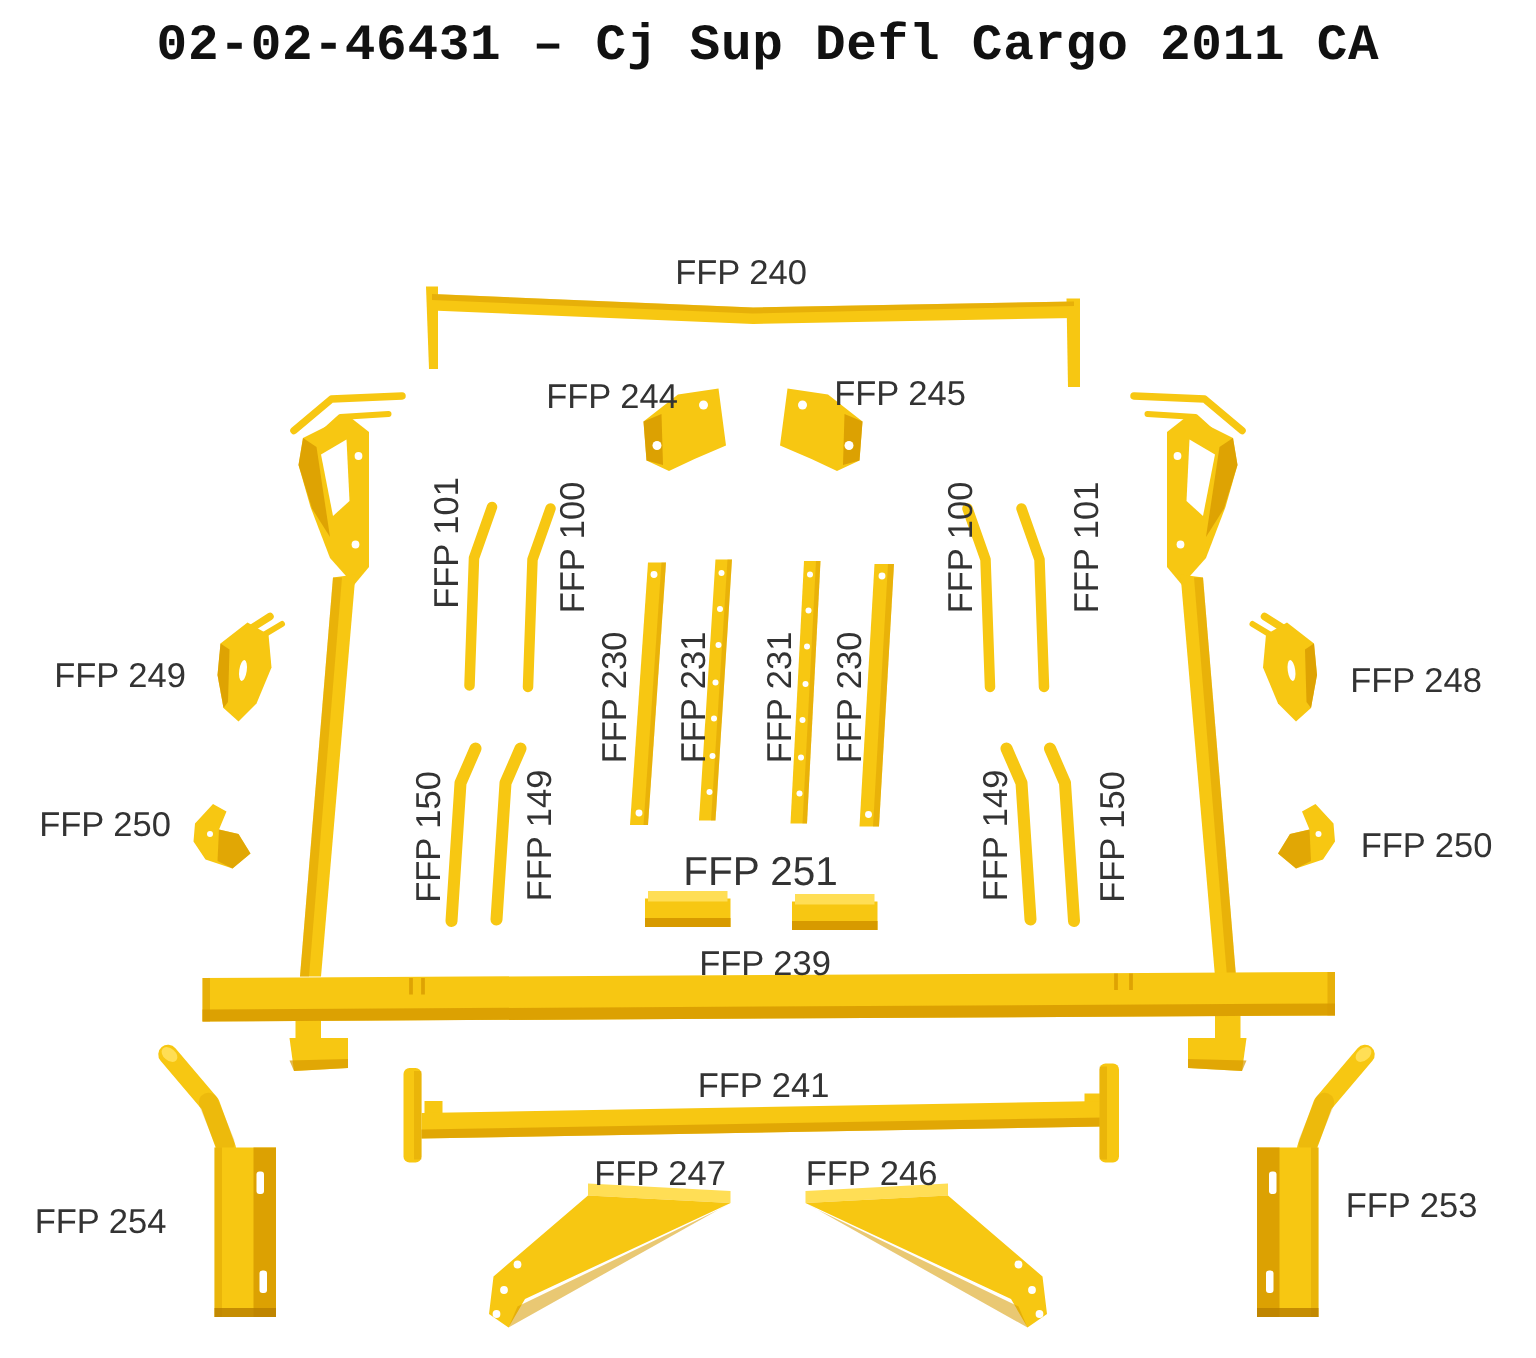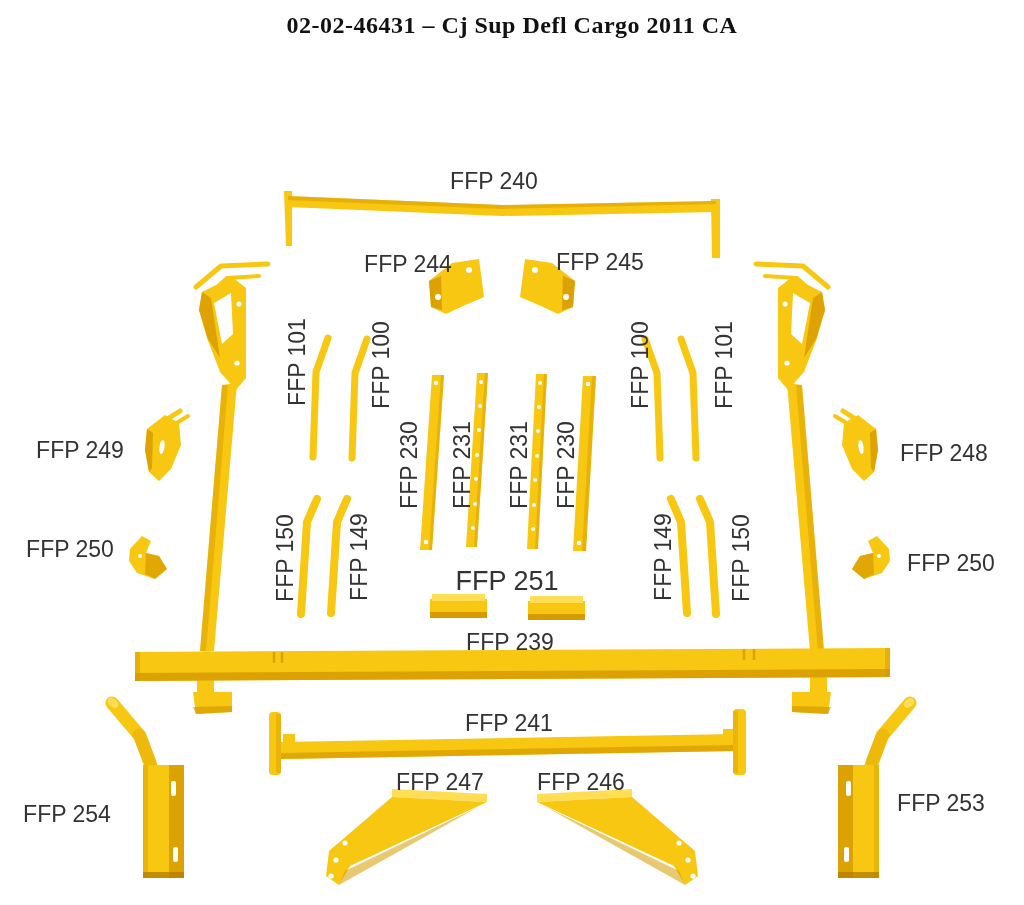--- a/index.html
+++ b/index.html
@@ -1,19 +1,19 @@
 <!DOCTYPE html>
 <html style="--background: #FFFFFF; --part_yellow: #F7C712; --part_light: #FFDE55; --part_dark: #D79A00; --deep_shadow: #B87E00; --label_text: #333333; --title_text: #111111;"><head>
 <meta charset="utf-8">
 <style>
   html,body{margin:0;padding:0;background:var(--background,#fff);}
   body{width:1024px;height:905px;position:relative;overflow:hidden;}
   #title{
     position:absolute;top:12px;left:0;right:0;text-align:center;
-    font-family:Liberation Serif, serif;font-weight:bold;font-size:24px;
+    font-family:Liberation Mono, monospace;font-weight:bold;font-size:34px;
     color:var(--title_text,#111);letter-spacing:.5px;
   }
   svg{position:absolute;top:0;left:0;}
   .py{fill:var(--part_yellow,#F7C712);}
   .pl{fill:var(--part_light,#FFDE55);}
   .pd{fill:var(--part_dark,#D79A00);}
   .pdd{fill:var(--deep_shadow,#B87E00);}
   .sy{stroke:var(--part_yellow,#F7C712);fill:none;}
   .sd{stroke:var(--part_dark,#D79A00);fill:none;}
   .hole{fill:#ffffff;}

